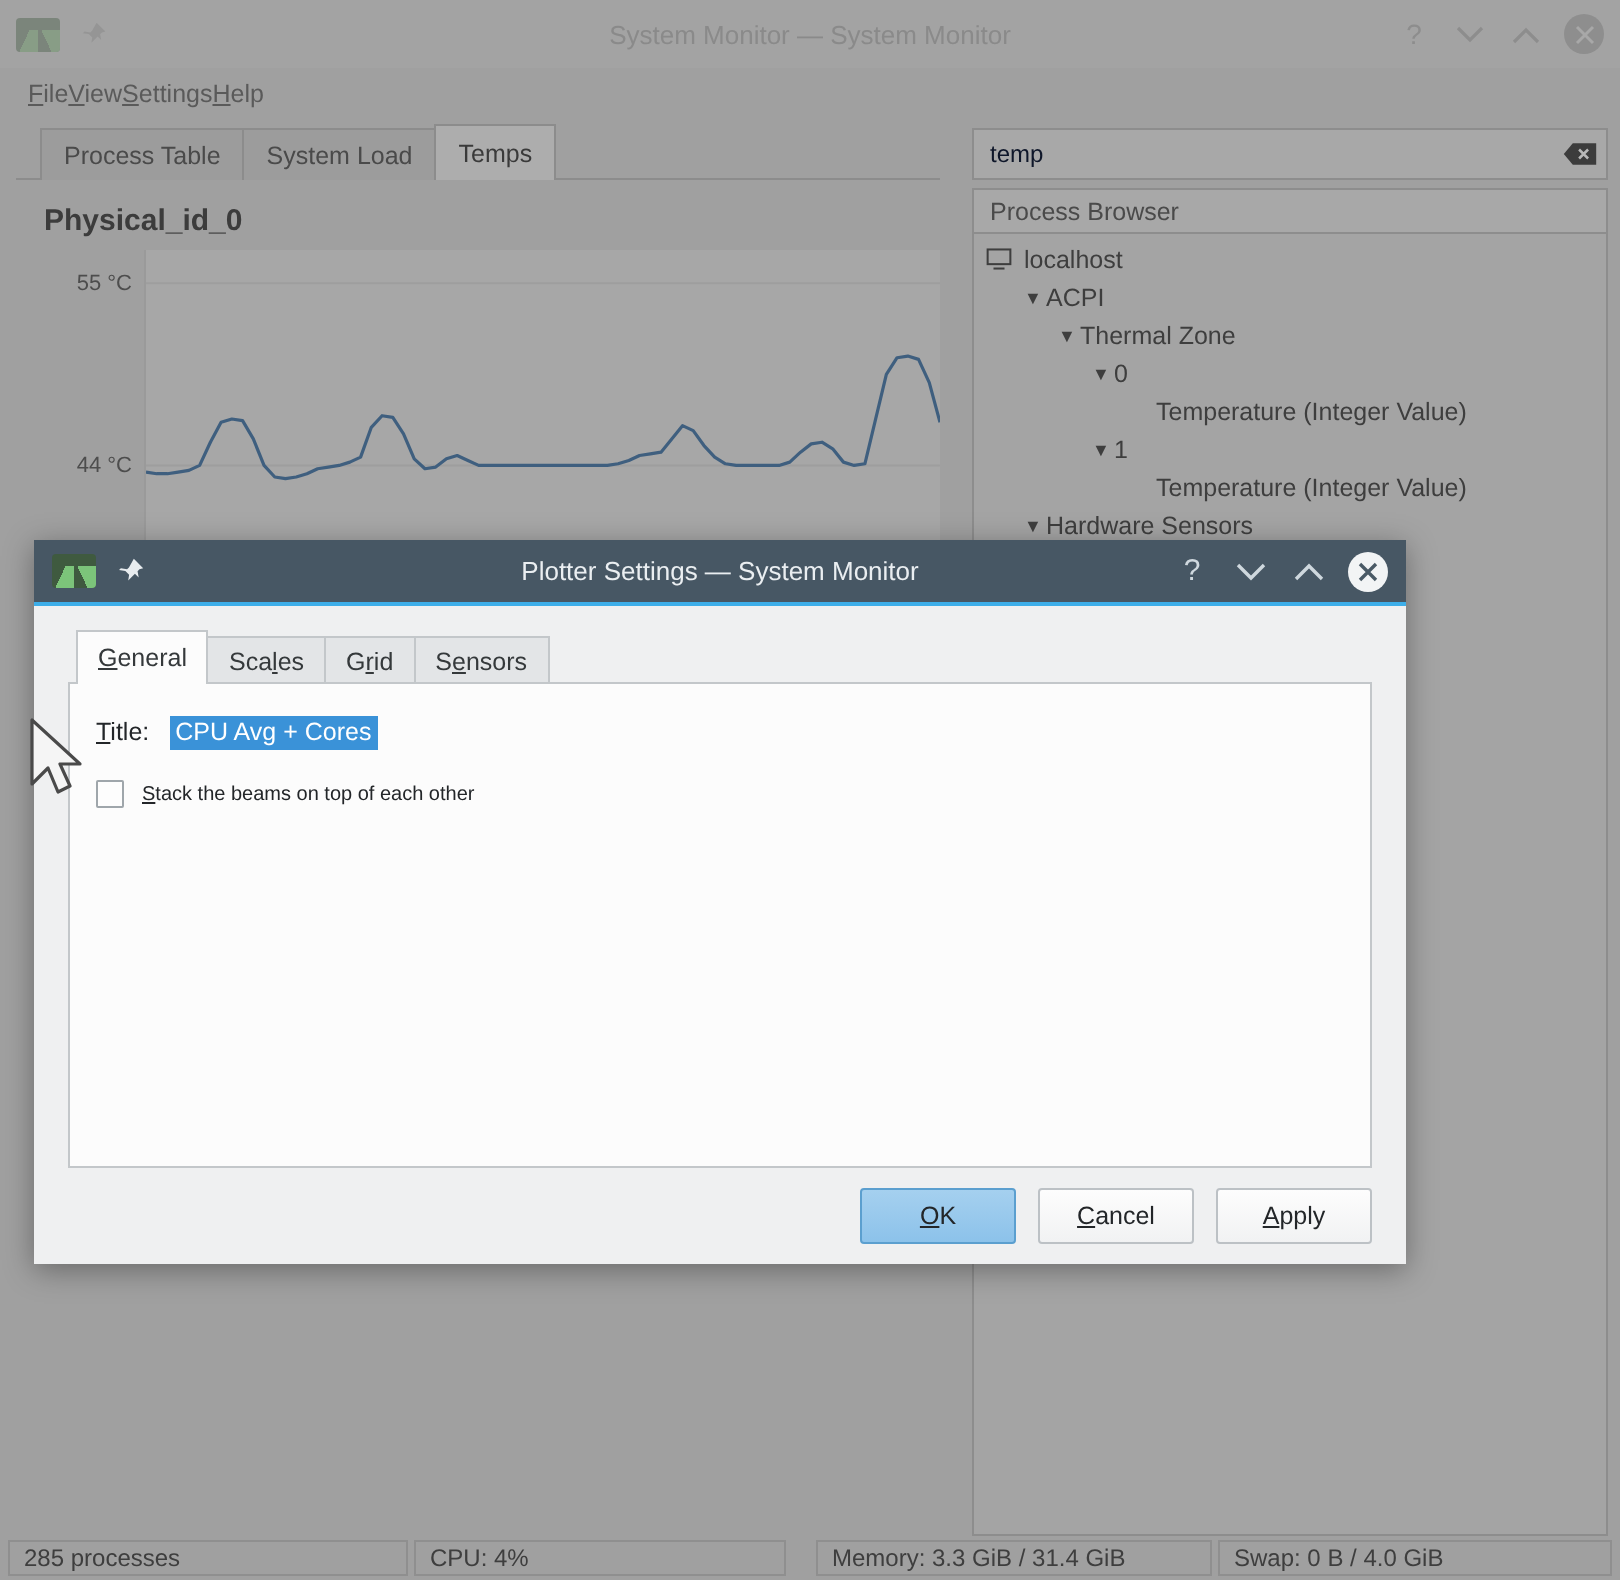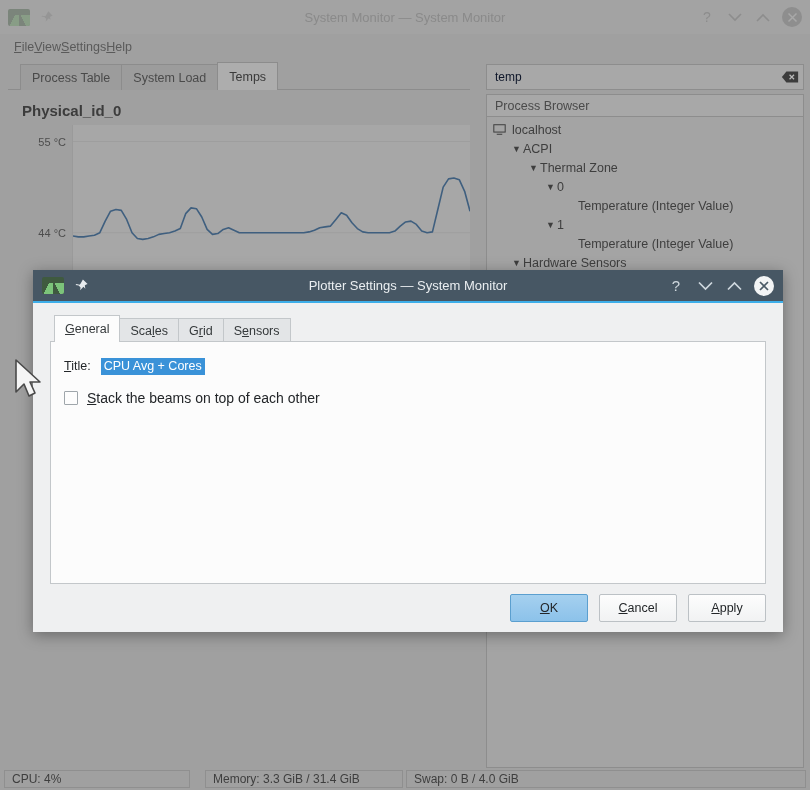--- a/index.html
+++ b/index.html
@@ -145,21 +145,21 @@
   #st0 { width: 200px; }
   #st1 { width: 186px; }
   #st2 { width: 198px; margin-left: 12px; }
   #st3 { flex: 1; }
 
   
   #cursor { position: absolute; left: 14px; top: 358px; width: 28px; height: 42px; z-index: 60; }
 
   
   #dialog {
-    position: absolute; left: 33px; top: 270px; width: 750px; height: 362px;
+    position: absolute; left: 17px; top: 270px; width: 686px; height: 362px;
     z-index: 50;
     box-shadow: 0 3px 14px rgba(0,0,0,.35);
     display: flex; flex-direction: column;
     background: #eff0f1;
   }
   #dlg-titlebar {
     height: 33px; flex: 0 0 33px;
     background: #475764;
     display: flex; align-items: center; padding: 0 9px;
     position: relative;
@@ -202,21 +202,21 @@
   #title-label u { text-decoration: underline; }
   #title-value {
     font-size: 12.5px; color: #ffffff; background: #3a92d8;
     padding: 1px 3px 2px 3px;
   }
   #stack-row { display: flex; align-items: center; padding-left: 13px; margin-top: 14px; }
   #stack-checkbox {
     width: 14px; height: 14px; border: 1px solid #9fa6ab; background: #fdfdfd;
     margin-right: 9px; border-radius: 1px;
   }
-  #stack-label { font-size: 14px; color: #232629; }
+  #stack-label { font-size: 10px; color: #232629; }
   #stack-label u { text-decoration: underline; }
 
   #dlg-buttons {
     height: 48px; flex: 0 0 48px;
     display: flex; align-items: center; justify-content: flex-end;
     gap: 11px; padding: 0 17px;
   }
   .dbtn {
     height: 28px; min-width: 78px; padding: 0 16px;
     display: flex; align-items: center; justify-content: center;
@@ -343,20 +343,21 @@
             <div class="tree-row" style="padding-left: 23px;">
               <span class="tw">▼</span>
               <span>Hardware Sensors</span>
             </div>
           </div>
       </div>
     </div>
   </div>
 
   <div id="statusbar">
+    <div class="status-cell" id="st0">285 processes</div>
     <div class="status-cell" id="st1">CPU: 4%</div>
     <div class="status-cell" id="st2">Memory: 3.3 GiB / 31.4 GiB</div>
     <div class="status-cell" id="st3">Swap: 0 B / 4.0 GiB</div>
   </div>
 </div>
 
 <div id="dialog">
   <div id="dlg-titlebar">
     <div class="dlg-appicon"></div>
     <svg class="dlg-pin" viewBox="0 0 16 16">

